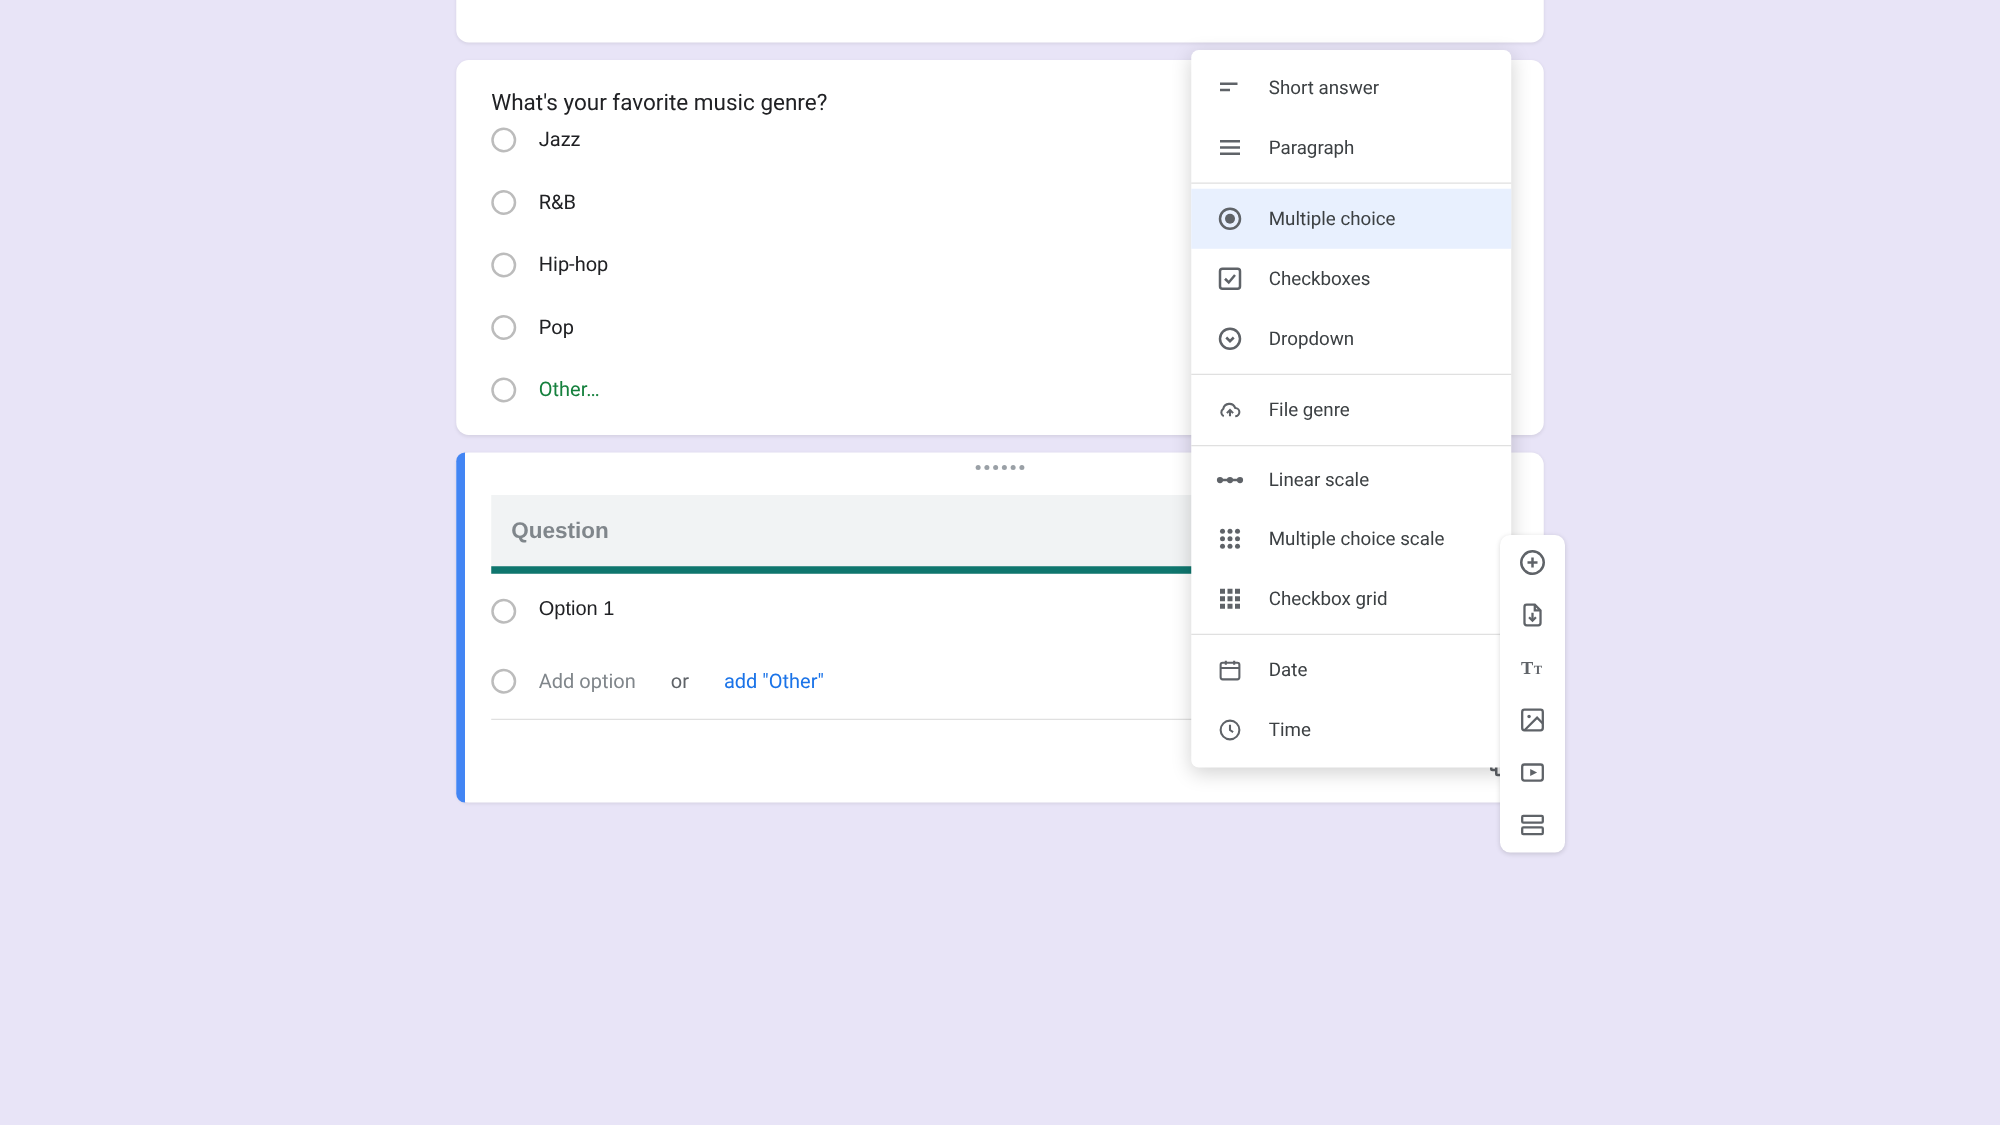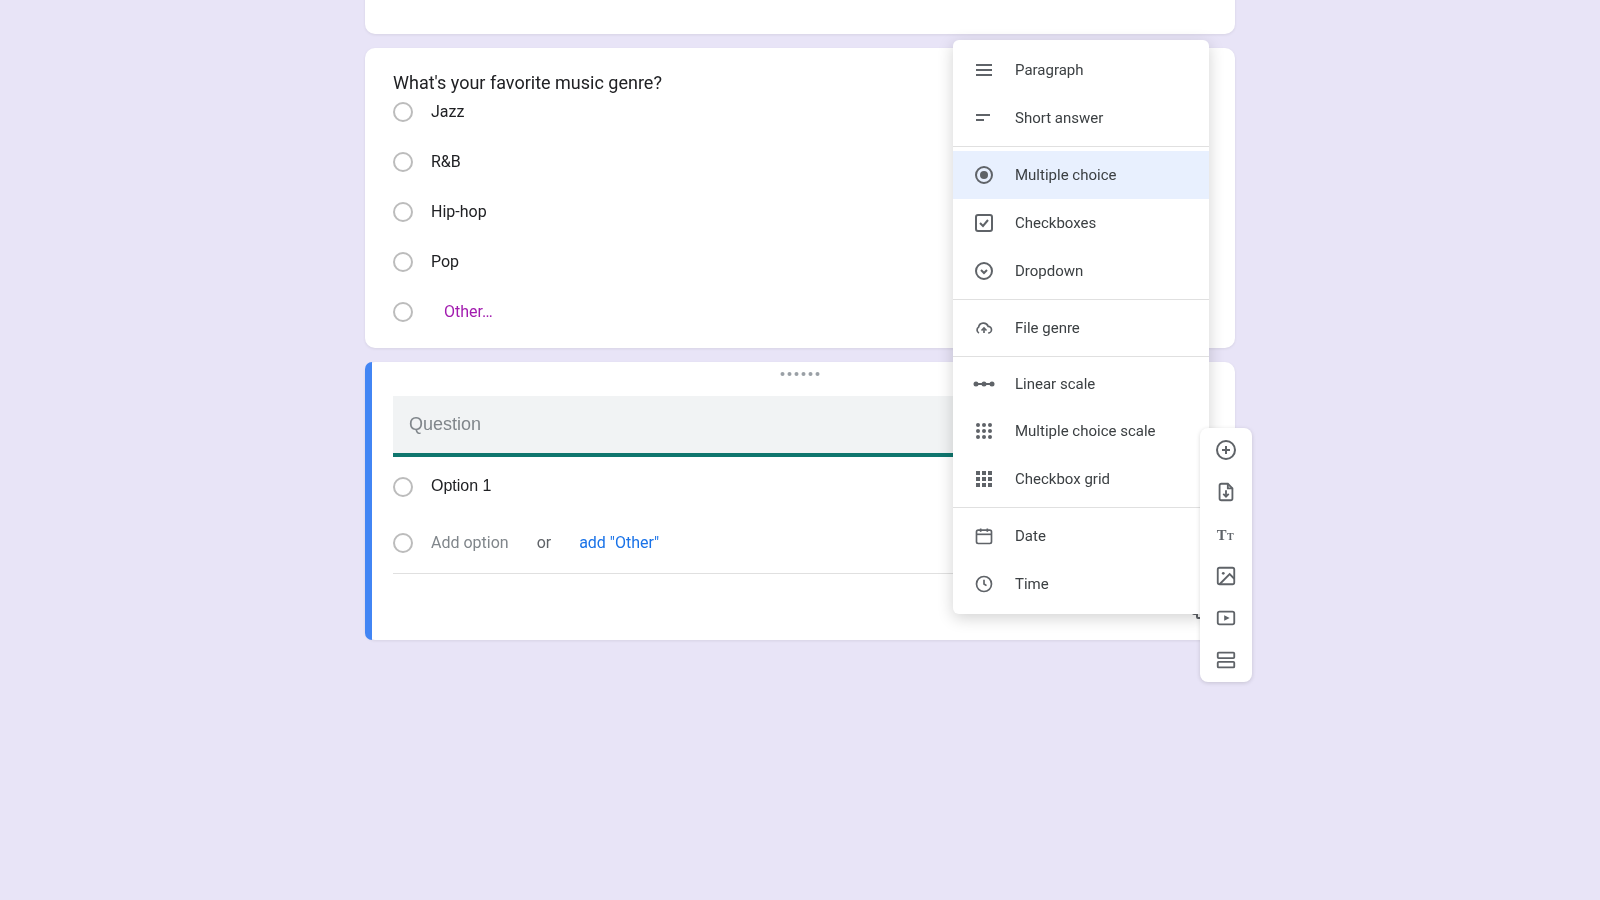--- a/index.html
+++ b/index.html
@@ -32,37 +32,37 @@
   }
   .opt-row {
     display: flex; align-items: flex-start; gap: 18px;
     font-size: 16px; color: #202124; margin-bottom: 30px;
   }
   .opt-row:last-child { margin-bottom: 0; }
   .radio-o {
     width: 20px; height: 20px; border: 2px solid #bcbcbc;
     border-radius: 50%; flex: 0 0 20px;
   }
-  .muted { color: #a21caf; margin-left: 13px; }
+  .muted { color: #15803d; }
   .card.editing { padding: 0; }
   .editing .edge {
     position: absolute; left: 0; top: 0; bottom: 0; width: 7px;
     background: #4285f4; border-top-left-radius: 10px; border-bottom-left-radius: 10px;
   }
   .editing .handle {
     position: absolute; top: 10px; left: 50%; transform: translateX(-50%);
     color: #9aa0a6; letter-spacing: 2px; font-size: 14px;
     display:flex; gap:3px;
   }
   .editing .handle span{width:4px;height:4px;background:#9aa0a6;border-radius:50%;}
   .editing-body { padding: 34px 28px 10px 28px; }
   .q-row { display:flex; align-items:center; gap:24px; margin-bottom:20px; }
   .q-input {
-    flex:1; background:#f1f3f4; border:none; border-bottom:4px solid #0f766e;
-    padding:18px 16px; font-size:18px; color:#202124; outline:none;
+    flex:1; background:#f1f3f4; border:none; border-bottom:6px solid #0f766e;
+    padding:18px 16px; font-size:18px; color:#202124; outline:none;font-weight:bold;
   }
   .q-input::placeholder{color:#80868b;}
   .img-btn { width:26px;height:26px; color:#5f6368; cursor:pointer; }
   .opt-row input.opttext{
     border:none; font-size:16px; color:#202124; outline:none; width:200px;
   }
   .addrow { color:#80868b; font-size:16px; }
   .addrow .or{margin:0 24px;color:#5f6368;}
   .addrow .link{color:#1a73e8;cursor:pointer;}
   .divider{height:1px;background:#e0e0e0;margin:20px 0 0 0;}
@@ -167,35 +167,35 @@
             <rect x="8" y="8" width="12" height="12" rx="1"></rect>
             <path d="M16 8V5a1 1 0 0 0-1-1H5a1 1 0 0 0-1 1v10a1 1 0 0 0 1 1h3"></path>
           </svg>
       </div>
     </div>
 
     <div class="menu" style="top:-322px;">
       <div class="menu-item">
         <span class="mi-ico">
           <svg width="20" height="20" viewBox="0 0 20 20" stroke="currentColor" stroke-width="2">
+              <line x1="2" y1="7" x2="16" y2="7"></line>
+              <line x1="2" y1="12" x2="10" y2="12"></line>
+            </svg>
+        </span>
+        <span>Short answer</span>
+      </div>
+      <div class="menu-item">
+        <span class="mi-ico">
+          <svg width="20" height="20" viewBox="0 0 20 20" stroke="currentColor" stroke-width="2">
               <line x1="2" y1="5" x2="18" y2="5"></line>
               <line x1="2" y1="10" x2="18" y2="10"></line>
               <line x1="2" y1="15" x2="18" y2="15"></line>
             </svg>
         </span>
         <span>Paragraph</span>
-      </div>
-      <div class="menu-item">
-        <span class="mi-ico">
-          <svg width="20" height="20" viewBox="0 0 20 20" stroke="currentColor" stroke-width="2">
-              <line x1="2" y1="7" x2="16" y2="7"></line>
-              <line x1="2" y1="12" x2="10" y2="12"></line>
-            </svg>
-        </span>
-        <span>Short answer</span>
       </div>
       <hr>
       <div class="menu-item selected">
         <span class="mi-ico">
           <svg width="20" height="20" viewBox="0 0 20 20" fill="none" stroke="currentColor" stroke-width="2">
               <circle cx="10" cy="10" r="8"></circle>
               <circle cx="10" cy="10" r="4" fill="currentColor" stroke="none"></circle>
             </svg>
         </span>
         <span>Multiple choice</span>

